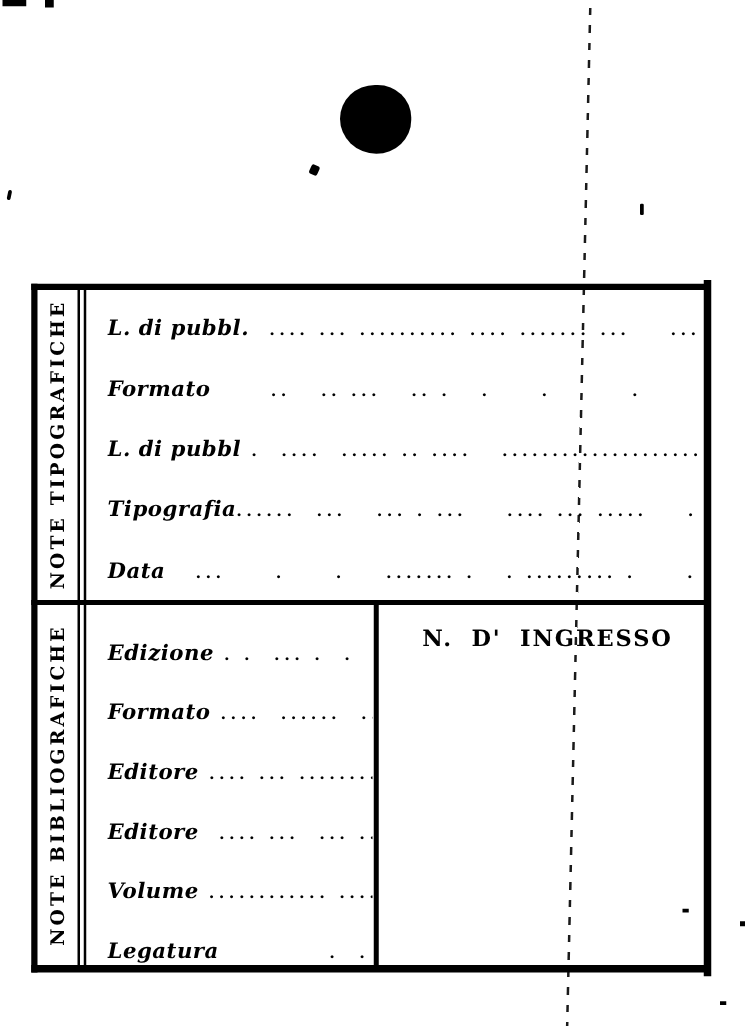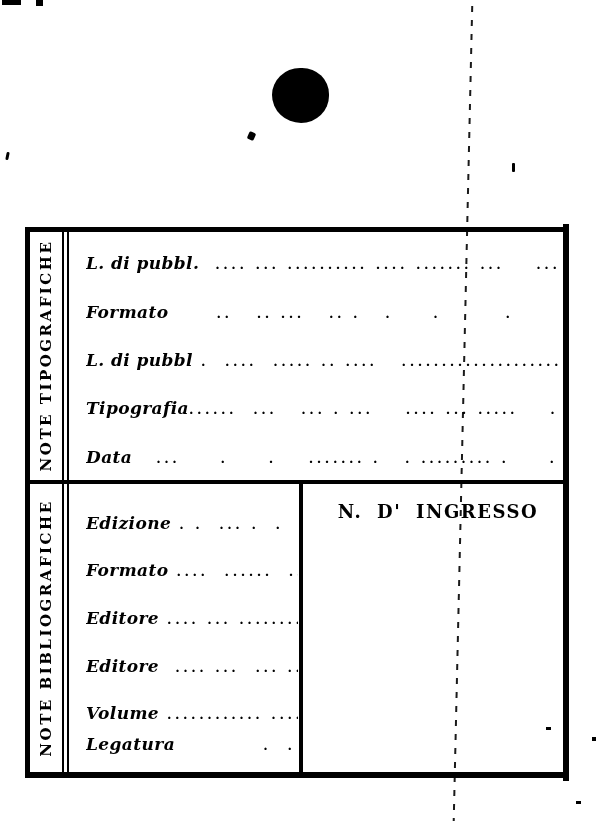--- a/index.html
+++ b/index.html
@@ -70,17 +70,17 @@
   <div class="row s1" style="top:301px;"><span class="flabel">Formato</span><span class="dots">      ..   .. ...   .. .   .     .        .             . .</span></div>
   <div class="row s1" style="top:349px;"><span class="flabel">L. di pubbl</span><span class="dots"> .  ....  ..... .. ....   .................... .. . .</span></div>
   <div class="row s1" style="top:397px;"><span class="flabel">Tipografia</span><span class="dots">......  ...   ... . ...    .... ... .....    ..     .</span></div>
   <div class="row s1" style="top:446px;"><span class="flabel">Data</span><span class="dots">   ...     .     .    ....... .   . ......... .     . .. . .</span></div>
 
   <div class="row s2" style="top:512px;"><span class="flabel">Edizione</span><span class="dots"> . .  ... .  .     ..</span></div>
   <div class="row s2" style="top:559px;"><span class="flabel">Formato</span><span class="dots"> ....  ......  ..</span></div>
   <div class="row s2" style="top:607px;"><span class="flabel">Editore</span><span class="dots"> .... ... ..........</span></div>
   <div class="row s2" style="top:655px;"><span class="flabel">Editore</span><span class="dots">  .... ...  ... .. ...</span></div>
   <div class="row s2" style="top:702px;"><span class="flabel">Volume</span><span class="dots"> ............ ........</span></div>
-  <div class="row s2" style="top:733px;"><span class="flabel">Legatura</span><span class="dots">           .  .</span></div>
+  <div class="row s2" style="top:750px;"><span class="flabel">Legatura</span><span class="dots">           .  .</span></div>
 
   <div class="ingresso">N.  D' INGRESSO</div>
 
 </div>
 
 </body></html>

